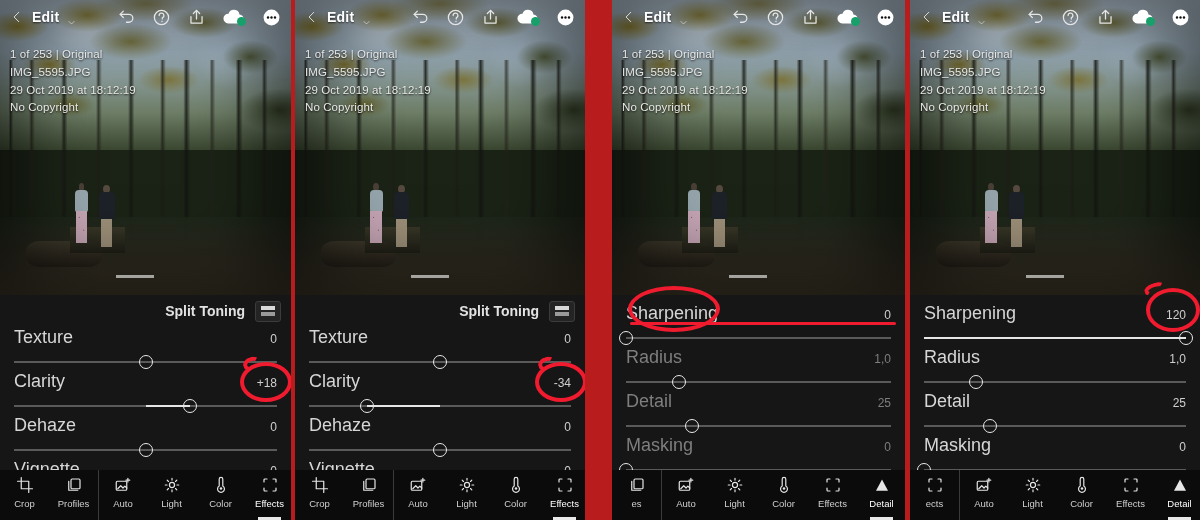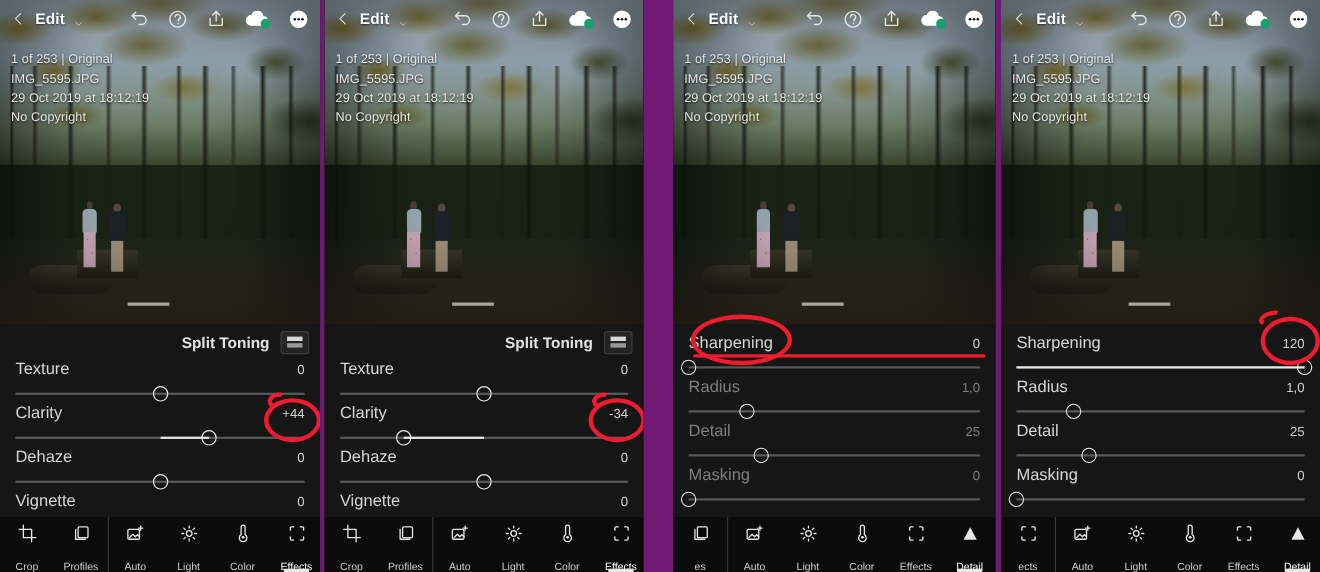--- a/index.html
+++ b/index.html
@@ -1,19 +1,19 @@
 <!DOCTYPE html>
 <html><head>
 <meta charset="utf-8">
 <style>
   * { box-sizing: border-box; margin:0; padding:0; }
   html,body { width:1200px; height:520px; background:#ffffff; overflow:hidden;
     font-family:"Liberation Sans", sans-serif; }
 
-  #stage { position:relative; width:1200px; height:520px; background:#701a75; }
+  #stage { position:relative; width:1200px; height:520px; background:#b91c1c; }
 
   .panel { position:absolute; top:0; height:520px; overflow:hidden;
     background:#0d0d0d; }
   .p1 { left:0;   width:291px; }
   .p2 { left:295px; width:290px; }
   .p3 { left:612px; width:293px; }
   .p4 { left:910px; width:290px; }
 
   
   .photo { position:absolute; left:0; top:0; right:0; height:295px; overflow:hidden;
@@ -99,35 +99,35 @@
     padding:0 10px 0 14px; gap:10px; }
   .sec-title { color:#e2e2e2; font-size:14px; font-weight:600; }
   .sec-btn { width:26px; height:21px; border:1px solid #3c3c3c; border-radius:3px;
     background:#242424; display:flex; flex-direction:column; align-items:center;
     justify-content:center; gap:2px; }
   .sec-btn i { display:block; width:14px; height:4px; background:#d8d8d8; }
   .sec-btn i.b2 { height:4px; background:#9a9a9a; }
 
   .srow { padding:0 14px; }
   .srow .lbl-line { display:flex; justify-content:space-between; align-items:baseline; }
-  .srow .lbl { font-size:15px; color:#d6d6d6;text-align:center; }
+  .srow .lbl { font-size:18px; color:#d6d6d6;text-align:center; }
   .srow .val { font-size:12px; color:#cfcfcf; }
   .srow.muted .lbl, .srow.muted .val { color:#7e7e7e; }
 
   .track { position:relative; height:18px; margin-top:5px; }
   .track .line { position:absolute; left:0; right:0; top:8px; height:1.5px; background:#5a5a5a; }
   .track .fill { position:absolute; top:8px; height:2px; background:#e6e6e6; }
   .track .knob { position:absolute; top:2px; width:14px; height:14px; margin-left:-7px;
     border:1.7px solid #e9e9e9; border-radius:50%; background:transparent; }
 
   
   .toolbar { position:absolute; left:0; right:0; bottom:0; height:50px;
     background:#0b0b0b; display:flex; align-items:flex-start; }
   .tool { width:49px; flex:0 0 49px; height:50px; display:flex; flex-direction:column;
-    align-items:center; padding-top:6px; gap:16px; position:relative; }
+    align-items:center; padding-top:6px; gap:4px; position:relative; }
   .tool svg { width:18px; height:18px; display:block; }
   .tool .tl { font-size:9.5px; color:#d0d0d0; white-space:nowrap; }
   .tool.active .tl { color:#ffffff; }
   .tool.active::after { content:""; position:absolute; bottom:0; left:13px; width:23px;
     height:3px; background:#e9e9e9; }
   .tool.sep { border-left:1px solid #3a3a3a; }
 
   
   .ann { position:absolute; pointer-events:none; }
   .ann-ell { border:4px solid #f01b2e; border-radius:50%; }
@@ -214,21 +214,21 @@
             <span class="val">0</span>
           </div>
           <div class="track">
             <span class="line"></span>
             <span class="knob" style="left:50%"></span>
           </div>
         </div>
         <div class="srow">
           <div class="lbl-line">
             <span class="lbl">Clarity</span>
-            <span class="val">+44</span>
+            <span class="val">+18</span>
           </div>
           <div class="track">
             <span class="line"></span>
             <span class="fill" style="left:50%;width:17%"></span>
             <span class="knob" style="left:67%"></span>
           </div>
         </div>
         <div class="srow">
           <div class="lbl-line">
             <span class="lbl">Dehaze</span>

